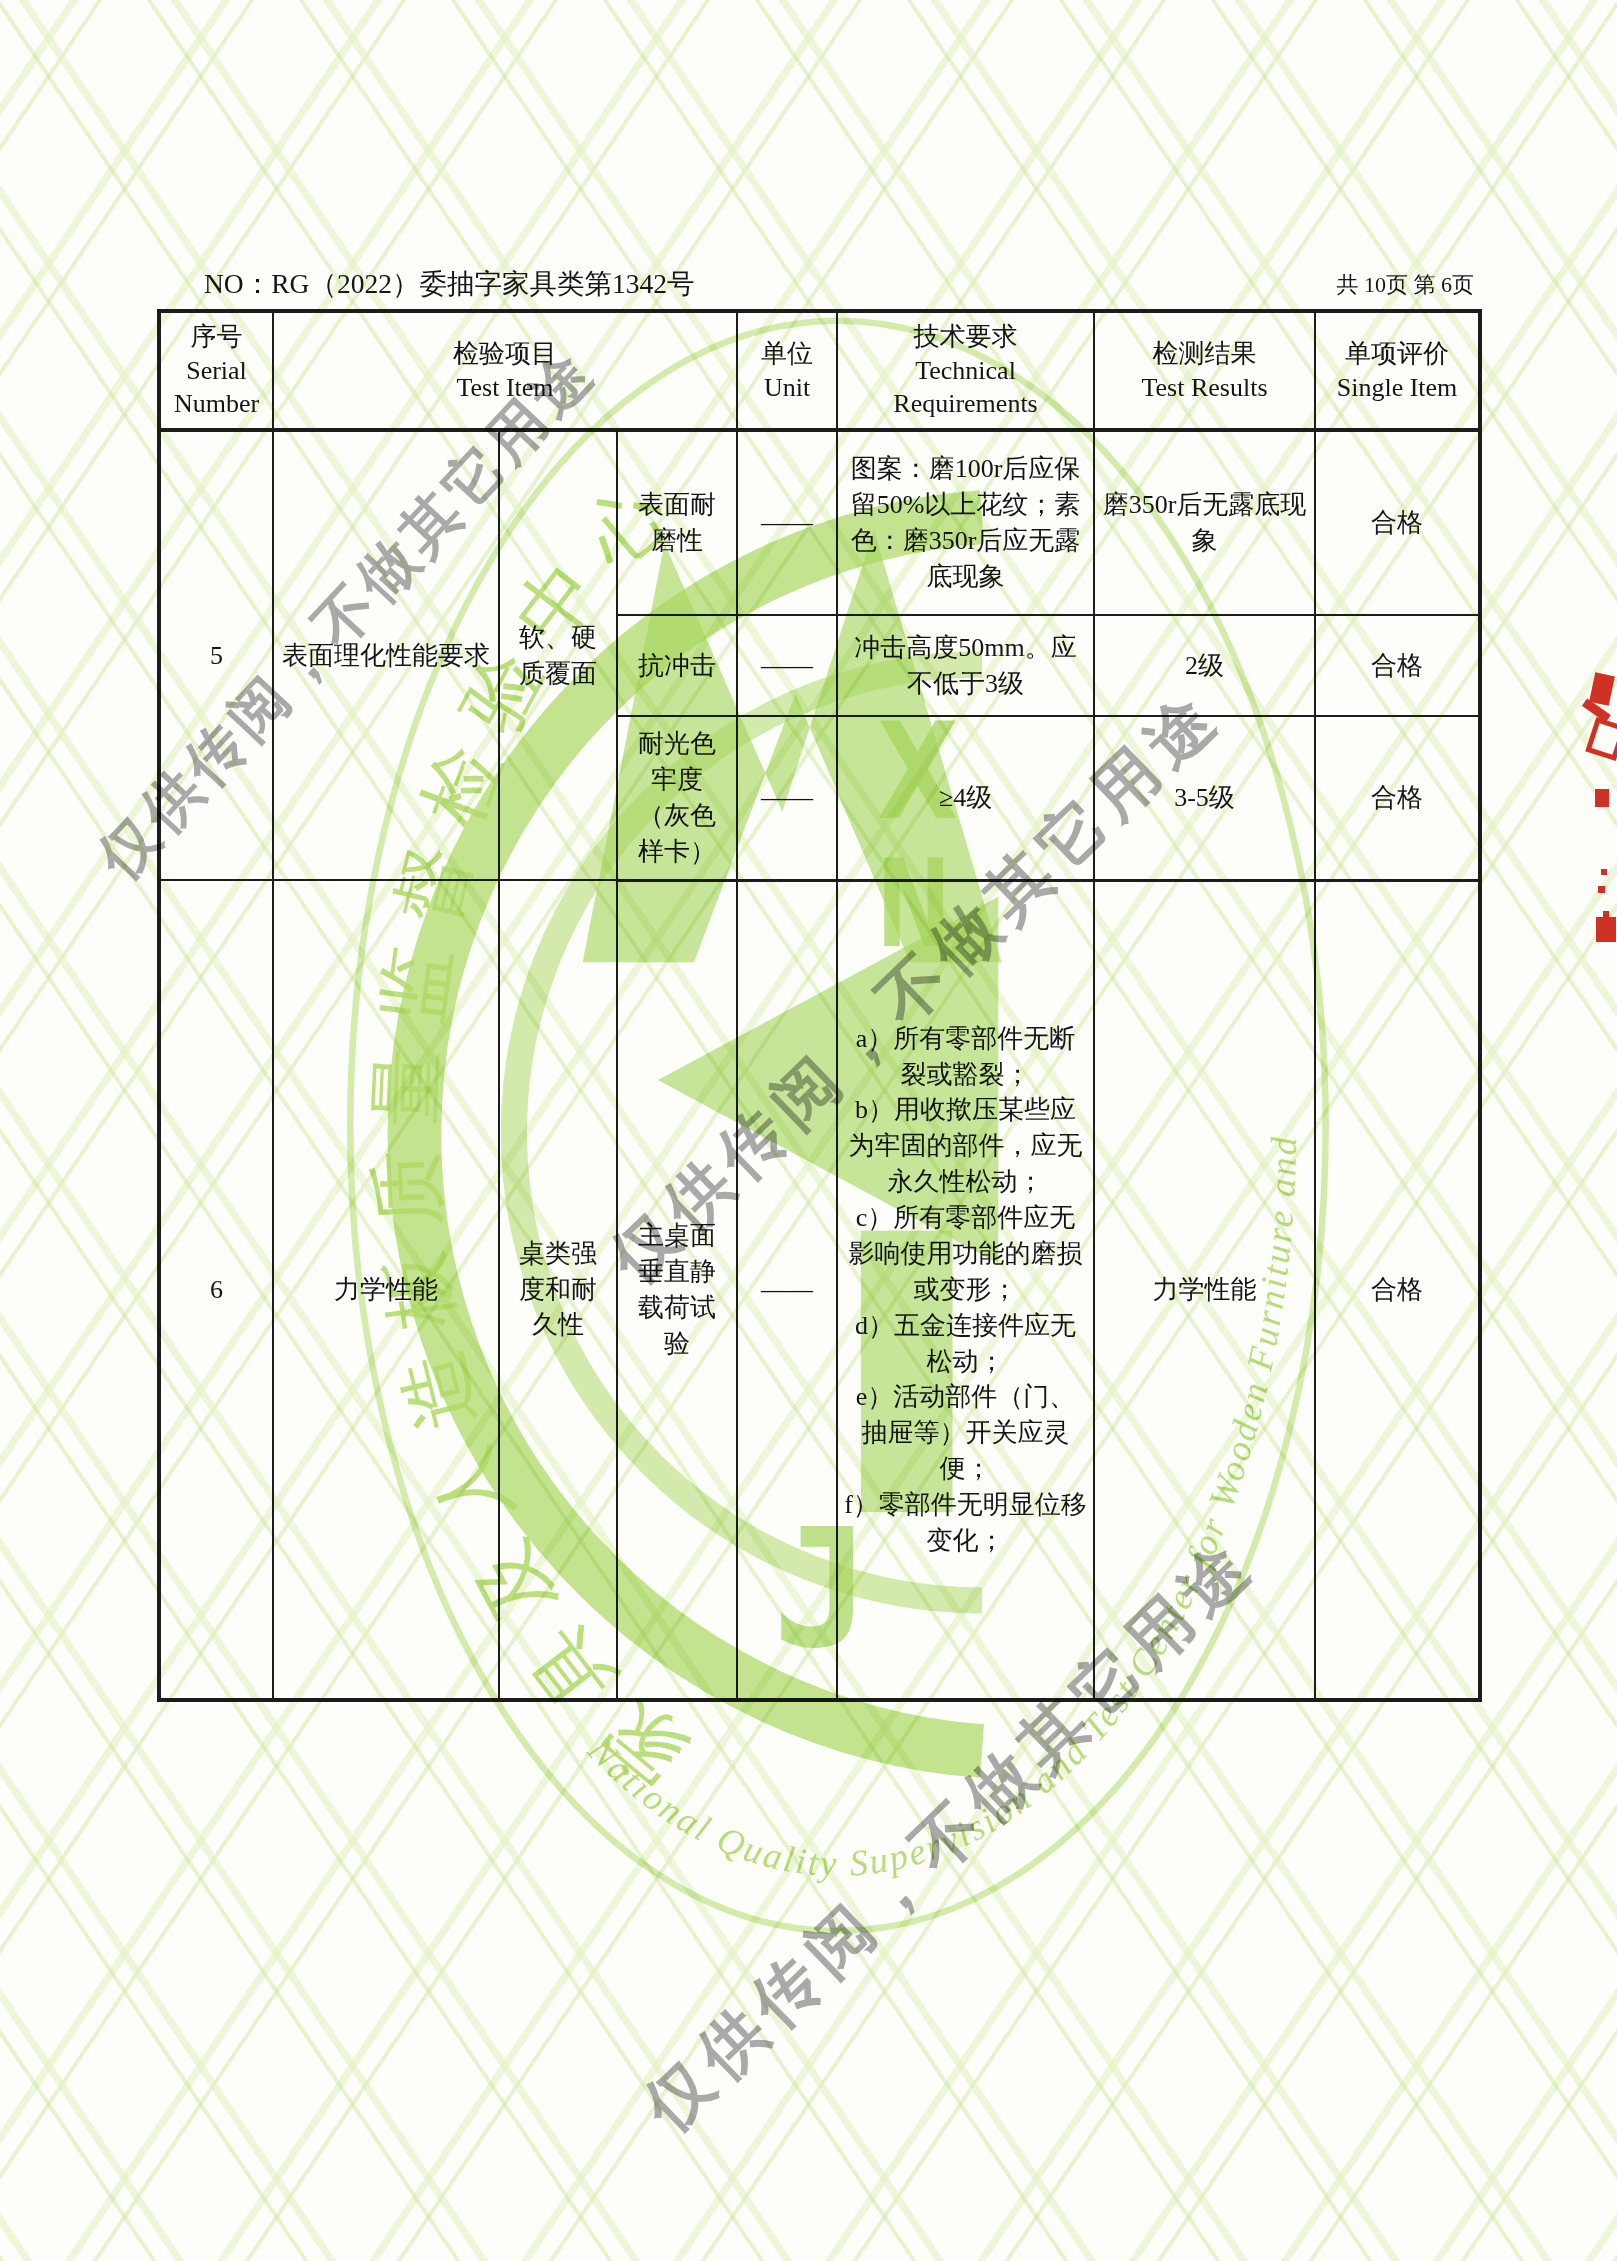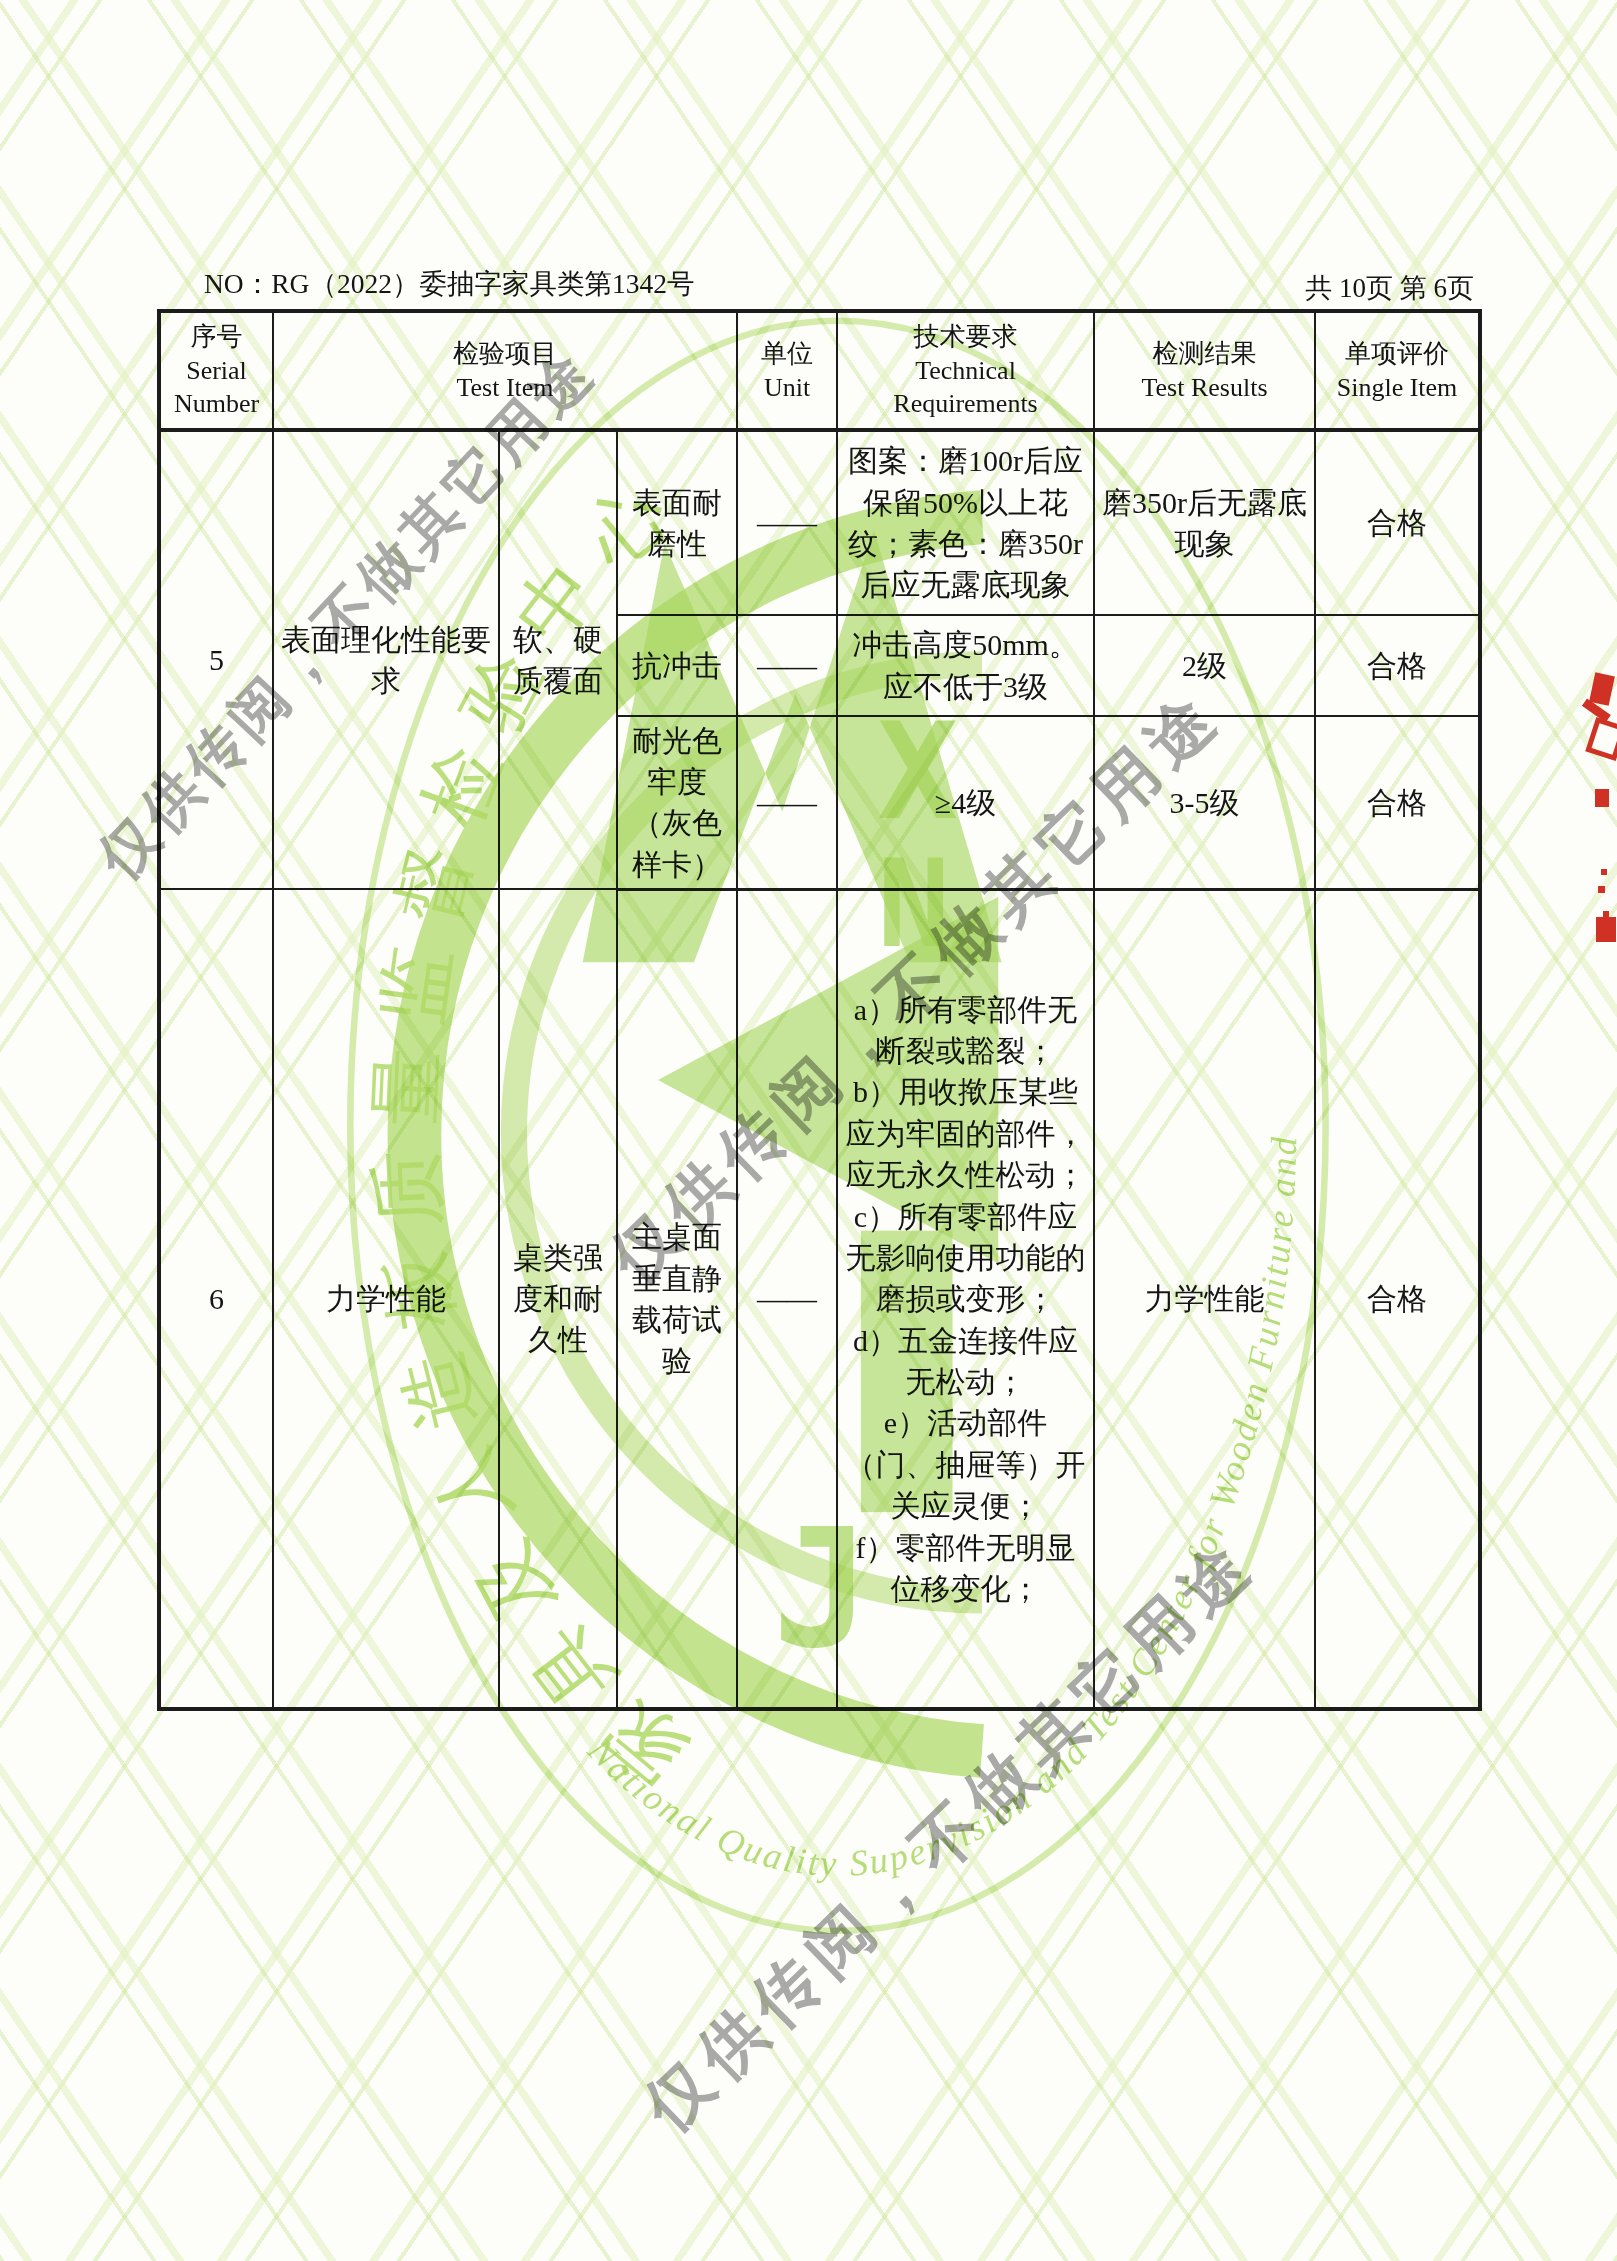--- a/index.html
+++ b/index.html
@@ -18,31 +18,31 @@
     overflow:hidden;
     font-family:"Liberation Serif","DejaVu Serif",serif;
     color:#151515;
   }
   .title{
     position:absolute;top:156px;left:0;width:100%;
     text-align:center;font-size:56px;font-weight:bold;
     letter-spacing:7.9px;color:#1d1d1d;
   }
   .no-line{position:absolute;top:266px;left:204px;font-size:27.5px;white-space:nowrap;}
-  .page-info{position:absolute;top:270px;right:143px;font-size:27px;white-space:nowrap;}
+  .page-info{position:absolute;top:270px;right:143px;font-size:22px;white-space:nowrap;}
 
   table.report{
     position:absolute;left:157px;top:309px;
     width:1321px;border-collapse:collapse;table-layout:fixed;
     z-index:3;background:transparent;
   }
   table.report td{
     border:2.6px solid #1c1c1c;
     text-align:center;vertical-align:middle;
-    font-size:30px;line-height:1.38;
+    font-size:26px;line-height:1.38;
     padding:2.6px 5.2px;
     white-space:pre-line;
     background:transparent;
   }
   table.report{border:4.6px solid #1c1c1c;padding-left:38px;}
   tr.hdr td{border-bottom:4.6px solid #1c1c1c;font-size:26px;line-height:1.3;}
   tr.row5c td{border-bottom:3.9px solid #1c1c1c;}
   td.req-long{line-height:1.42;}
 
   .seal-svg{position:absolute;left:0;top:0;z-index:4;pointer-events:none;mix-blend-mode:multiply;}

